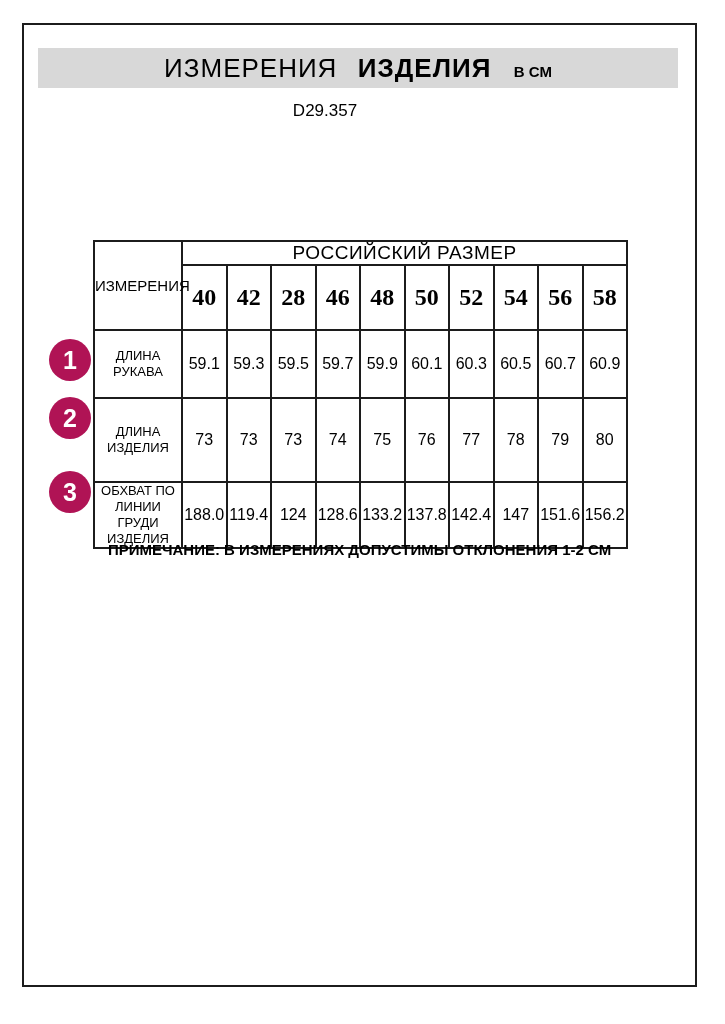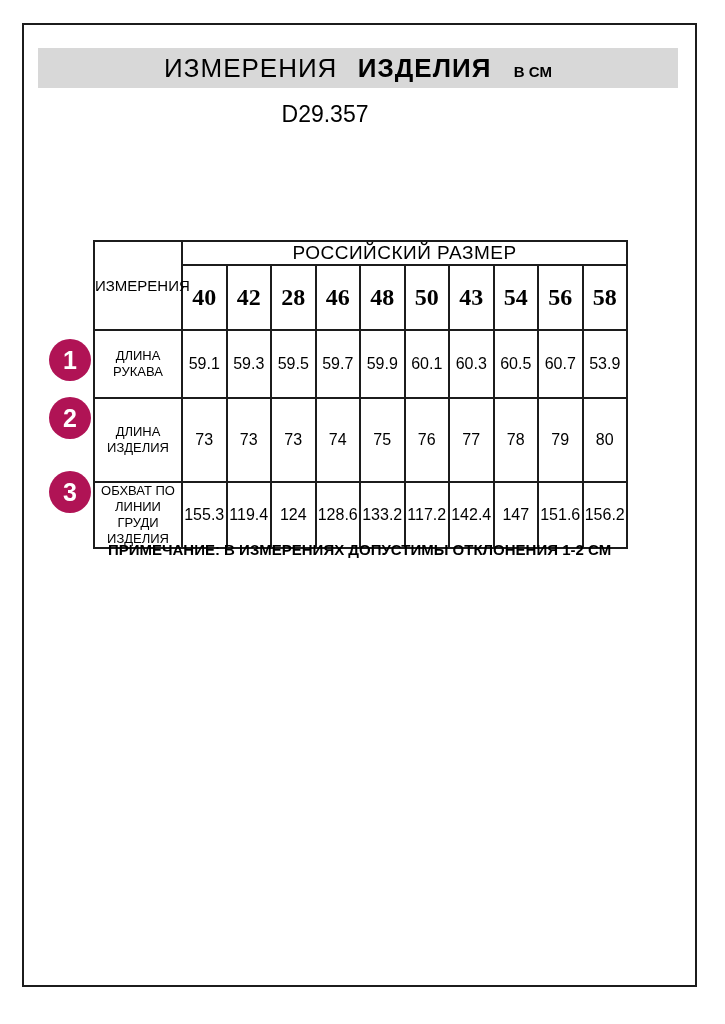--- a/index.html
+++ b/index.html
@@ -30,21 +30,21 @@
     text-align:center;
     line-height:40px;
     white-space:nowrap;
   }
   .title-word1{font-size:26px;font-weight:400;letter-spacing:1px;}
   .title-word2{font-size:26px;font-weight:700;margin-left:16px;letter-spacing:1px;}
   .title-unit{font-size:15px;font-weight:600;margin-left:18px;text-align:right;}
   
   .product-code{
     position:absolute;left:0;top:76px;width:558px;
-    text-align:center;font-size:23px;font-weight:400;padding-left:44px;
+    text-align:center;font-size:17px;font-weight:400;padding-left:44px;
   }
   .description{
     position:absolute;left:65px;top:102px;width:545px;
     text-align:center;font-size:16.5px;line-height:22px;font-weight:400;
   }
   
   .size-table{
     position:absolute;left:69px;top:215px;
     width:535px;
     border-collapse:collapse;
@@ -116,59 +116,59 @@
         <td class="corner-header" rowspan="2">ИЗМЕРЕНИЯ</td>
         <td class="group-header" colspan="10">РОССИЙСКИЙ РАЗМЕР</td>
       </tr>
       <tr class="row-sizes">
         <th>40</th>
         <th>42</th>
         <th>28</th>
         <th>46</th>
         <th>48</th>
         <th>50</th>
-        <th>43</th>
+        <th>52</th>
         <th>54</th>
         <th>56</th>
         <th>58</th>
       </tr>
       <tr class="data-row-1">
         <td class="row-label">ДЛИНА РУКАВА</td>
         <td class="value-cell">59.1</td>
         <td class="value-cell">59.3</td>
         <td class="value-cell">59.5</td>
         <td class="value-cell">59.7</td>
         <td class="value-cell">59.9</td>
         <td class="value-cell">60.1</td>
         <td class="value-cell">60.3</td>
         <td class="value-cell">60.5</td>
         <td class="value-cell">60.7</td>
-        <td class="value-cell">53.9</td>
+        <td class="value-cell">60.9</td>
       </tr>
       <tr class="data-row-2">
         <td class="row-label">ДЛИНА ИЗДЕЛИЯ</td>
         <td class="value-cell">73</td>
         <td class="value-cell">73</td>
         <td class="value-cell">73</td>
         <td class="value-cell">74</td>
         <td class="value-cell">75</td>
         <td class="value-cell">76</td>
         <td class="value-cell">77</td>
         <td class="value-cell">78</td>
         <td class="value-cell">79</td>
         <td class="value-cell">80</td>
       </tr>
       <tr class="data-row-3">
         <td class="row-label">ОБХВАТ ПО ЛИНИИ ГРУДИ ИЗДЕЛИЯ</td>
-        <td class="value-cell">155.3</td>
+        <td class="value-cell">188.0</td>
         <td class="value-cell">119.4</td>
         <td class="value-cell">124</td>
         <td class="value-cell">128.6</td>
         <td class="value-cell">133.2</td>
-        <td class="value-cell">117.2</td>
+        <td class="value-cell">137.8</td>
         <td class="value-cell">142.4</td>
         <td class="value-cell">147</td>
         <td class="value-cell">151.6</td>
         <td class="value-cell">156.2</td>
       </tr>
     </tbody>
   </table>
 
   <div class="marker marker-1">1</div>
   <div class="marker marker-2">2</div>

